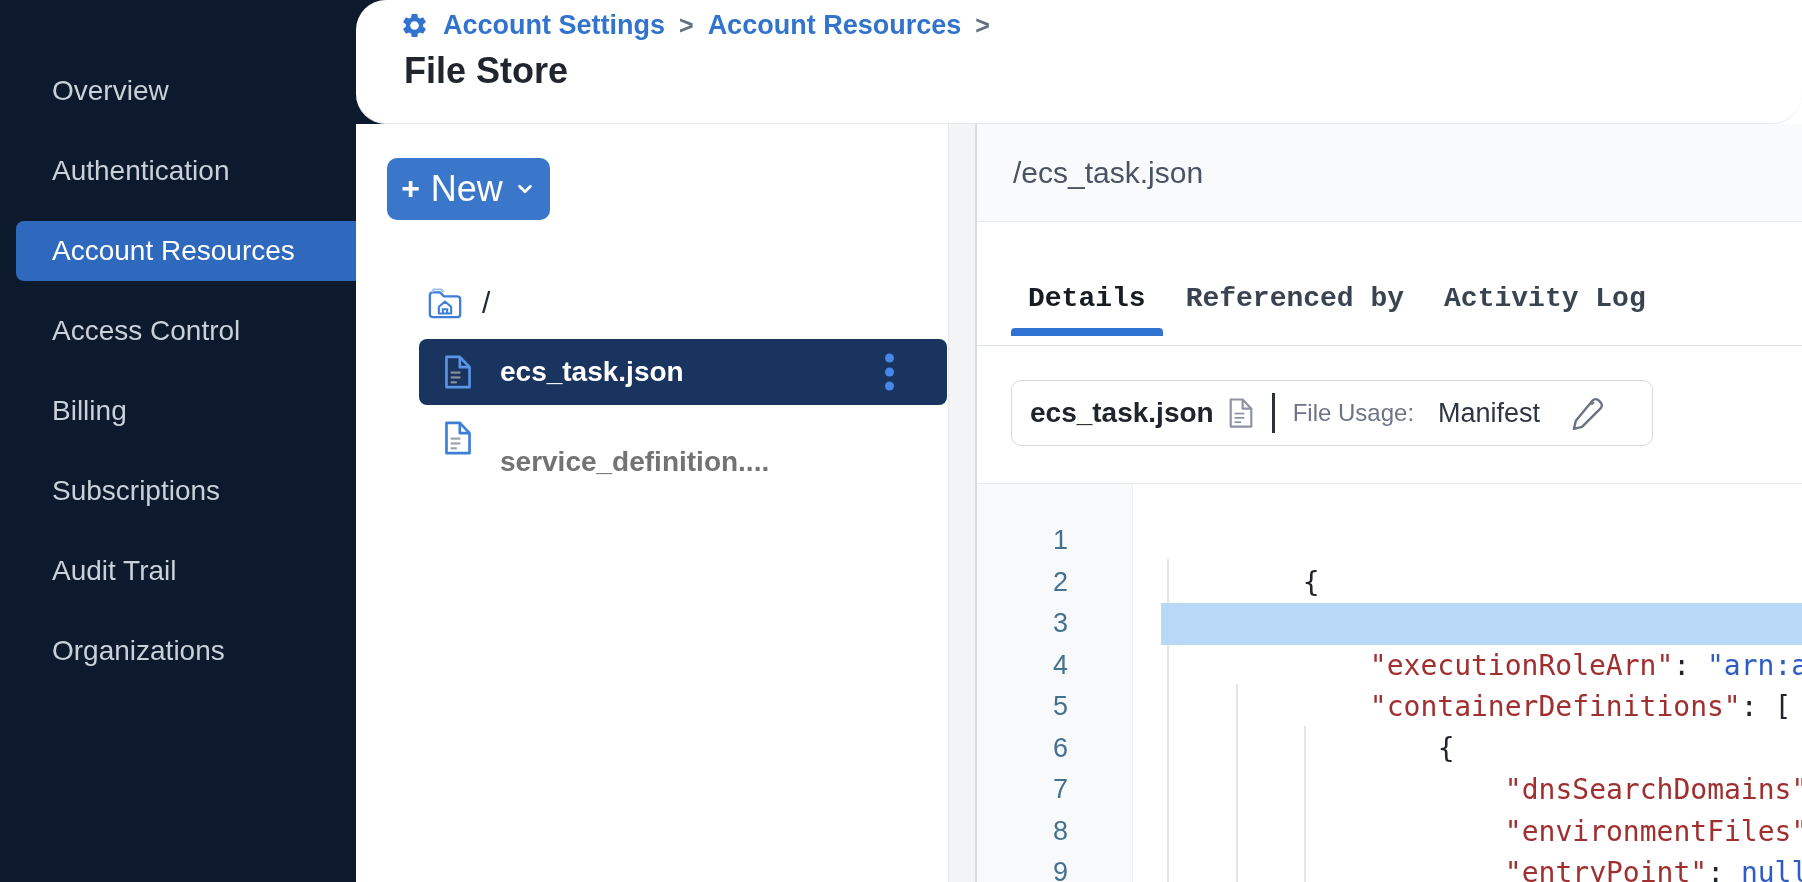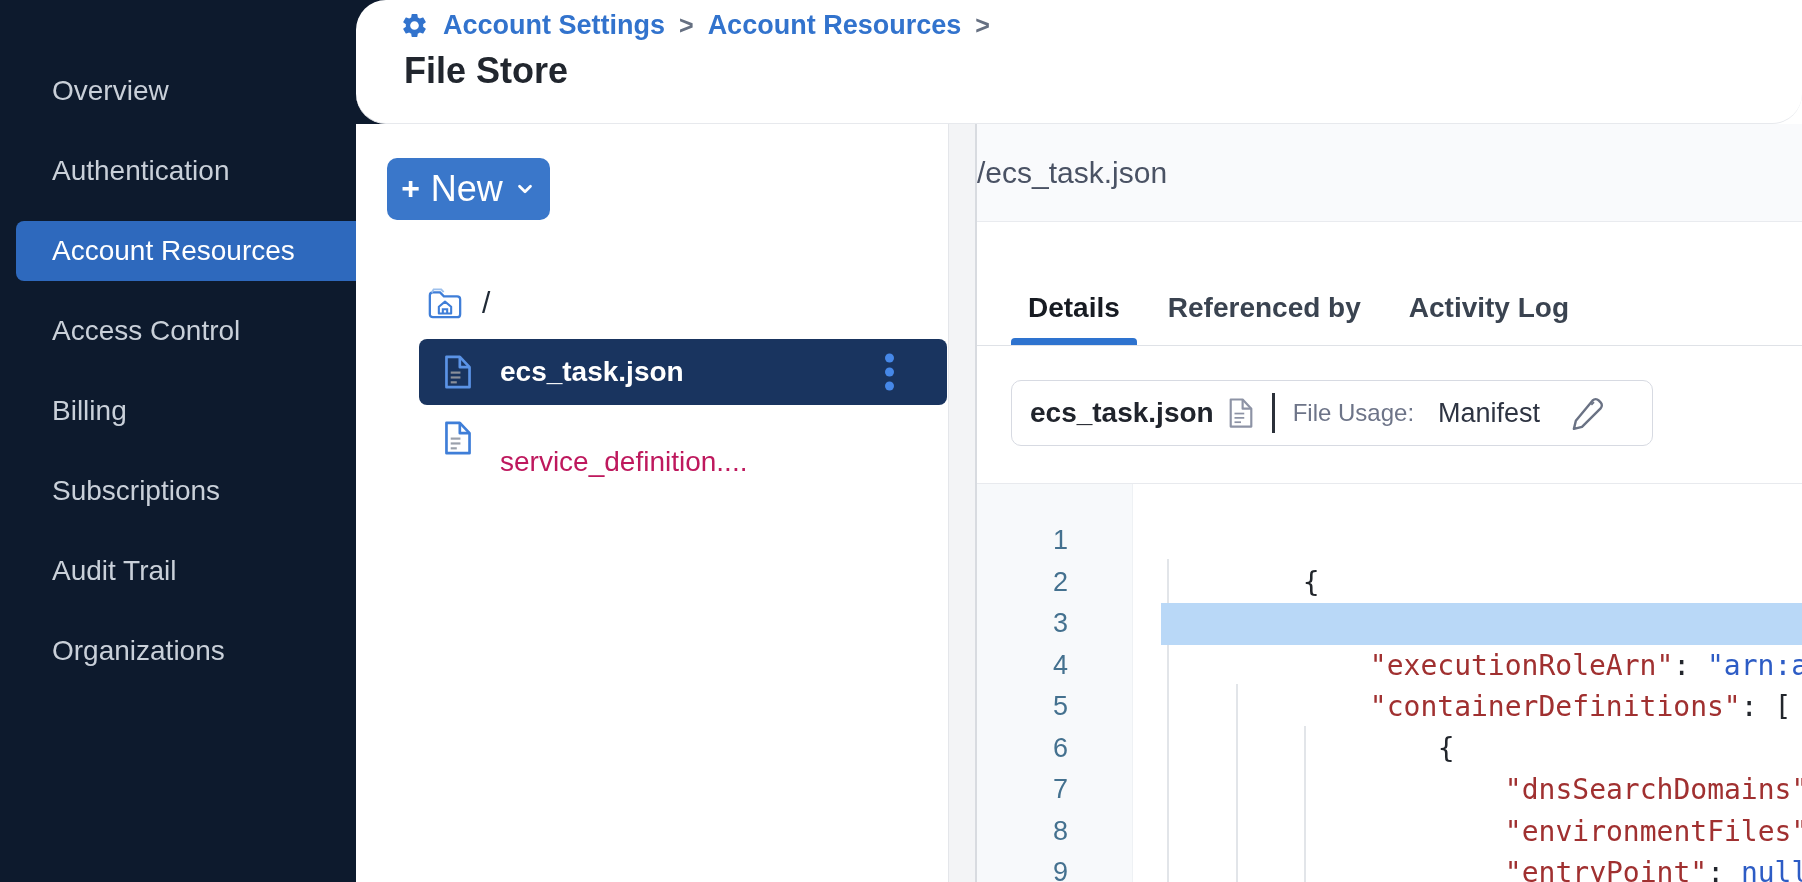--- a/index.html
+++ b/index.html
@@ -45,35 +45,35 @@
   .root-row{position:absolute;left:70px;top:160px;height:38px;display:flex;align-items:center;gap:18px;cursor:pointer;}
   .root-label{font-size:30px;color:#202a36;}
   .file-row{
     position:absolute;left:63px;width:528px;display:flex;align-items:center;cursor:pointer;
   }
   .file-row.selected{top:215px;height:66px;background:#19345f;border-radius:8px;}
   .file-row.plain{top:287px;height:54px;background:transparent;}
   .file-row .ficon{margin-left:24px;flex:0 0 auto;display:flex;}
   .file-row .fname{margin-left:27px;font-size:28px;}
   .file-row.selected .fname{color:#ffffff;font-weight:600;}
-  .file-row.plain .fname{color:#be185d;font-weight:400;margin-top:48px;}
+  .file-row.plain .fname{color:#737373;font-weight:700;margin-top:48px;}
   .kebab{position:absolute;left:462px;top:50%;transform:translateY(-50%);
     display:flex;flex-direction:column;gap:5px;cursor:pointer;padding:4px;}
   .kebab .dot{width:9px;height:9px;border-radius:50%;background:#4688e8;}
   
   .detail-panel{
     position:absolute;left:976px;top:124px;width:826px;height:758px;background:#ffffff;
     border-left:1px solid #d8dbe0;box-sizing:border-box;
   }
   .path-band{
     position:absolute;left:0;top:0;width:100%;height:98px;background:#f9fafc;
     border-bottom:1px solid #e9ebef;box-sizing:border-box;display:flex;align-items:center;
   }
-  .path-text{font-size:30px;color:#4a5264;}
-  .tabs{position:absolute;left:34px;top:146px;height:76px;display:flex;gap:14px;}
+  .path-text{margin-left:36px;font-size:30px;color:#4a5264;}
+  .tabs{position:absolute;left:34px;top:136px;height:76px;display:flex;gap:6px;font-family:Liberation Mono, monospace;}
   .tab{
     position:relative;padding:0 17px;display:flex;align-items:center;
     font-size:28px;color:#3a4350;font-weight:600;cursor:pointer;
   }
   .tab.active{color:#171b22;font-weight:700;}
   .tab.active .underline{
     position:absolute;left:0;bottom:0;width:100%;height:8px;background:#2e73cf;border-radius:4px 4px 0 0;
   }
   .tabs-border{position:absolute;left:0;top:221px;width:100%;height:1px;background:#dfe2e7;}
   .file-card{

